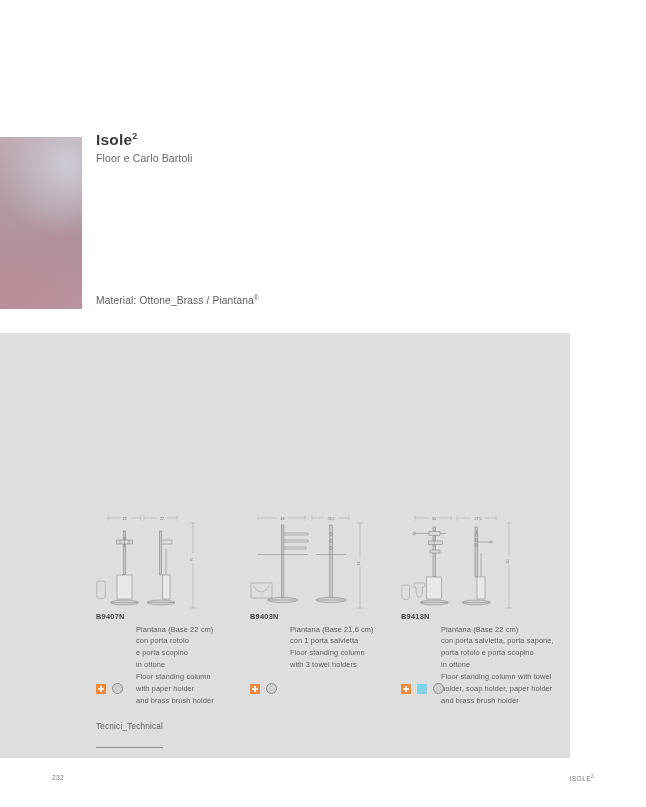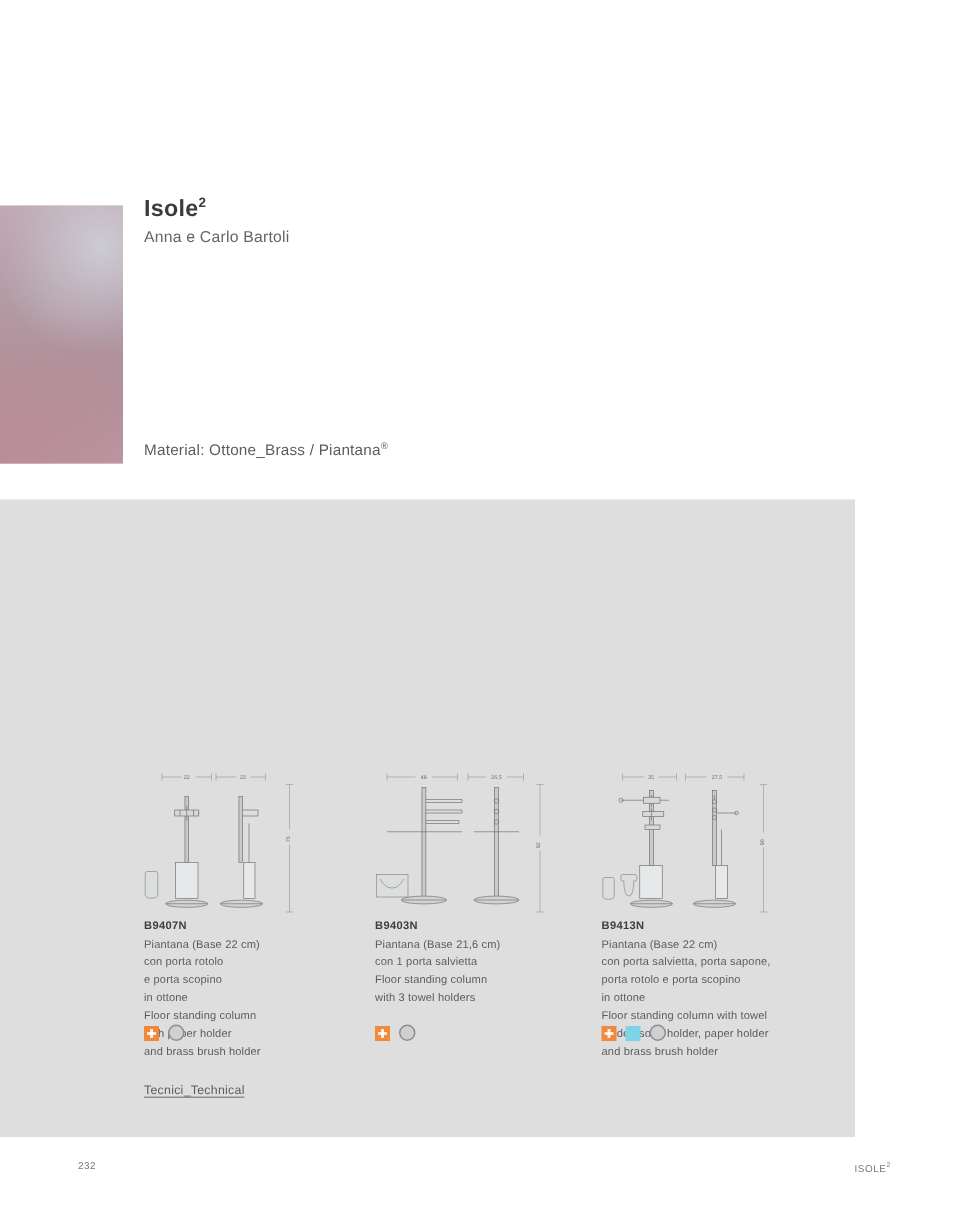--- a/index.html
+++ b/index.html
@@ -62,21 +62,21 @@
   #col-3 .drawing { left:0; width:116px; }
   .drawing svg { display:block; }
 
   
   .prod-text { position:absolute; top:279px; left:0; }
   .prod-code {
     font-size:7.4px; font-weight:bold; color:#3d3e40;
     letter-spacing:0.25px; margin-bottom:2.5px;
   }
   .prod-desc {
-    font-size:7.4px; color:#5b5c5e; line-height:1.62; letter-spacing:0.1px;
+    font-size:7.4px; color:#5b5c5e; line-height:1.62; letter-spacing:0.1px;margin-left:40px;
   }
   .prod-desc div { white-space:nowrap; }
 
   
   .swatches { position:absolute; left:0; display:flex; align-items:center; gap:6px; }
   #col-1 .swatches { top:350px; }
   #col-2 .swatches { top:350px; }
   #col-3 .swatches { top:350px; }
 
   .sw-square {
@@ -96,21 +96,21 @@
 
   .sw-circle {
     width:11px; height:11px; border-radius:50%;
     background:#cfd0d1; border:1px solid #8d8e90; flex:0 0 auto;
   }
 
   
   #tech-link {
     position:absolute; left:96px; top:389px;
     font-size:8.2px; color:#5c5d5f; letter-spacing:0.2px;
-    padding-bottom:0; border-bottom:0.8px solid #8e8f91;
+    padding-bottom:16px; border-bottom:0.8px solid #8e8f91;
   }
 
   
   #footer { position:absolute; left:0; top:758px; width:646px; height:49px; background:#fff; }
   #page-number {
     position:absolute; left:52px; top:16px;
     font-size:6.6px; color:#77787a; letter-spacing:0.3px;
   }
   #footer-collection {
     position:absolute; right:52px; top:16px;
@@ -123,21 +123,21 @@
 </style>
 </head>
 <body>
 
 <div id="hero-area">
 
   <div id="hero-image"></div>
 
   <div id="title-block">
     <div id="product-title"><span>Isole</span><sup>2</sup></div>
-    <div id="designers">Anna e Carlo Bartoli</div>
+    <div id="designers">Floor e Carlo Bartoli</div>
   </div>
 
   <div id="material-line"><span>Material: Ottone_Brass / Piantana</span><sup>®</sup></div>
 </div>
 
 <div id="content-panel">
   <div id="products-row">
 
     <div class="product-col" id="col-1">
 

